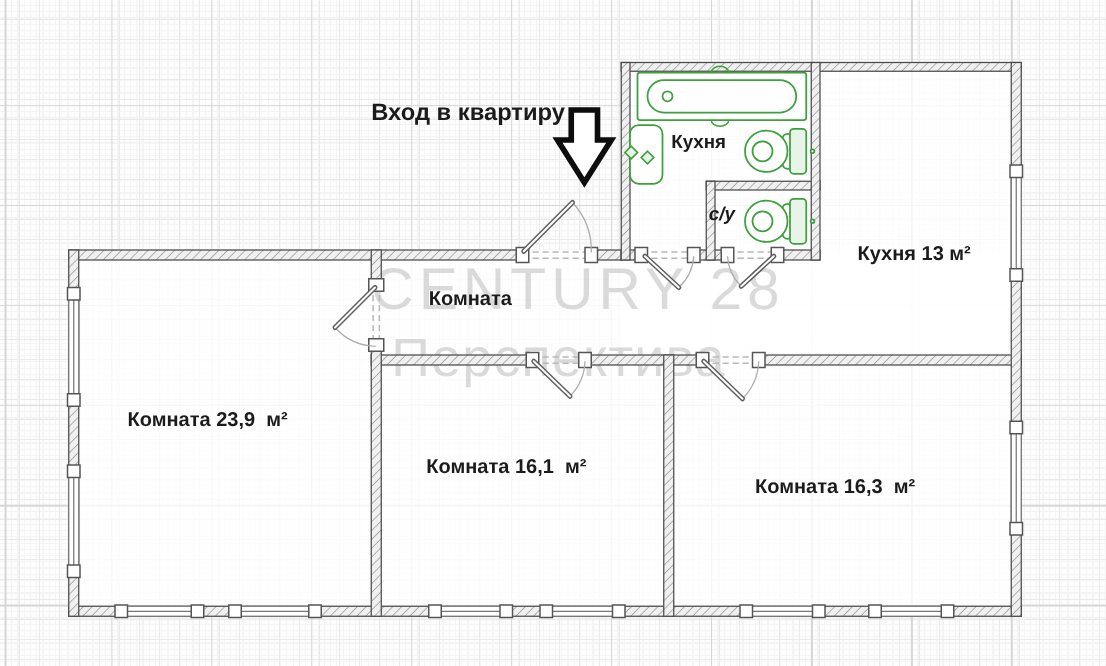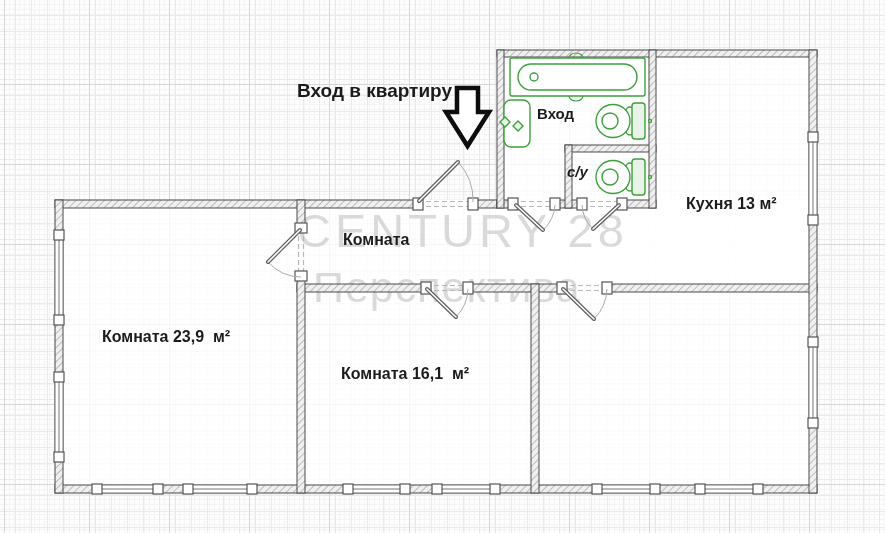--- a/index.html
+++ b/index.html
@@ -217,19 +217,20 @@
       <rect class="fix-fill" x="632" y="159" width="13" height="36" rx="3"></rect>
       <ellipse class="fix" cx="613" cy="177" rx="17" ry="16.5"></ellipse>
       <ellipse class="fix" cx="610" cy="177" rx="8" ry="8"></ellipse>
       <circle class="fix" cx="650" cy="177" r="1.5"></circle>
     </g>
 
     <polygon class="arrow" points="457,88 478,88 478,112 489,112 467.5,146 446,112 457,112"></polygon>
   </svg>
 
   <div class="label lbl-entrance">Вход в квартиру</div>
-  <div class="label lbl-bath">Вход</div>
+  <div class="label lbl-bath">Кухня</div>
   <div class="label lbl-wc">с/у</div>
   <div class="label lbl-kitchen">Кухня 13 м²</div>
   <div class="label lbl-hall">Комната</div>
   <div class="label lbl-room1">Комната 23,9  м²</div>
   <div class="label lbl-room2">Комната 16,1  м²</div>
+  <div class="label lbl-room3">Комната 16,3  м²</div>
 </div>
 
 </body></html>

